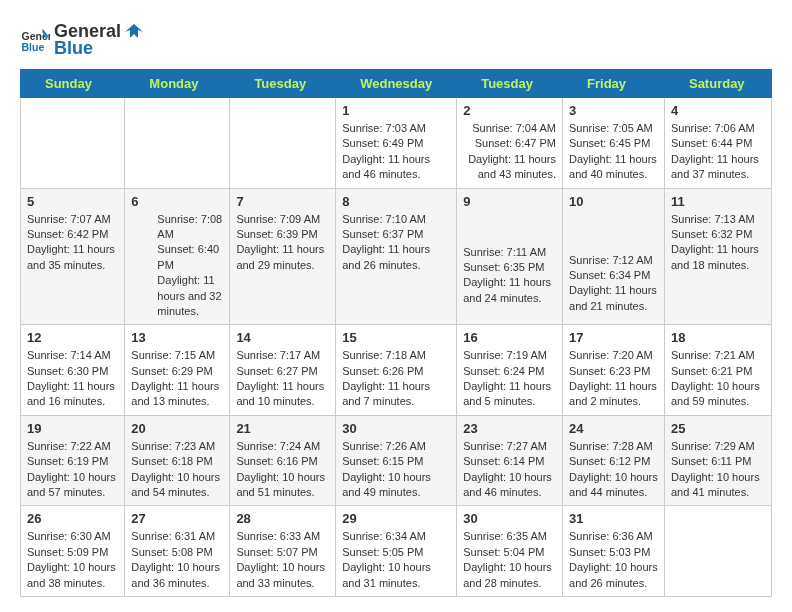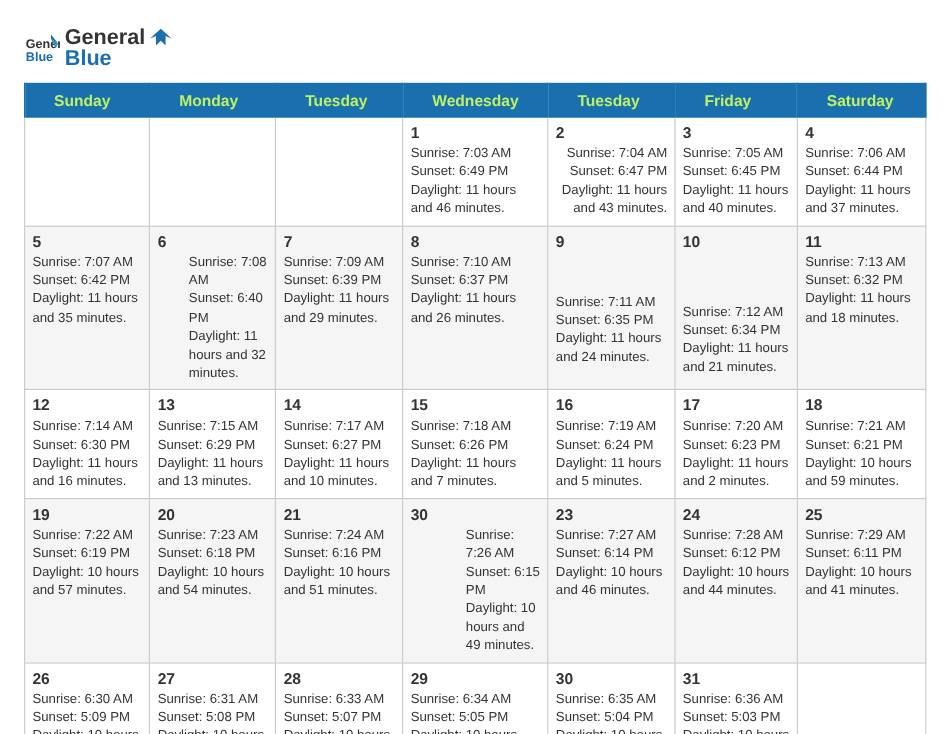--- a/index.html
+++ b/index.html
@@ -249,21 +249,21 @@
 Daylight: 10 hours and 54 minutes.</div>
         </td>
         <td>
           <div class="day-number">21</div>
           <div class="day-info" style="white-space: pre-line;">Sunrise: 7:24 AM
 Sunset: 6:16 PM
 Daylight: 10 hours and 51 minutes.</div>
         </td>
         <td>
           <div class="day-number">30</div>
-          <div class="day-info" style="white-space: pre-line; margin-left: 46px;">Sunrise: 7:26 AM
+          <div class="day-info" style="white-space: pre-line;">Sunrise: 7:26 AM
 Sunset: 6:15 PM
 Daylight: 10 hours and 49 minutes.</div>
         </td>
         <td>
           <div class="day-number">23</div>
           <div class="day-info" style="white-space: pre-line;">Sunrise: 7:27 AM
 Sunset: 6:14 PM
 Daylight: 10 hours and 46 minutes.</div>
         </td>
         <td>

